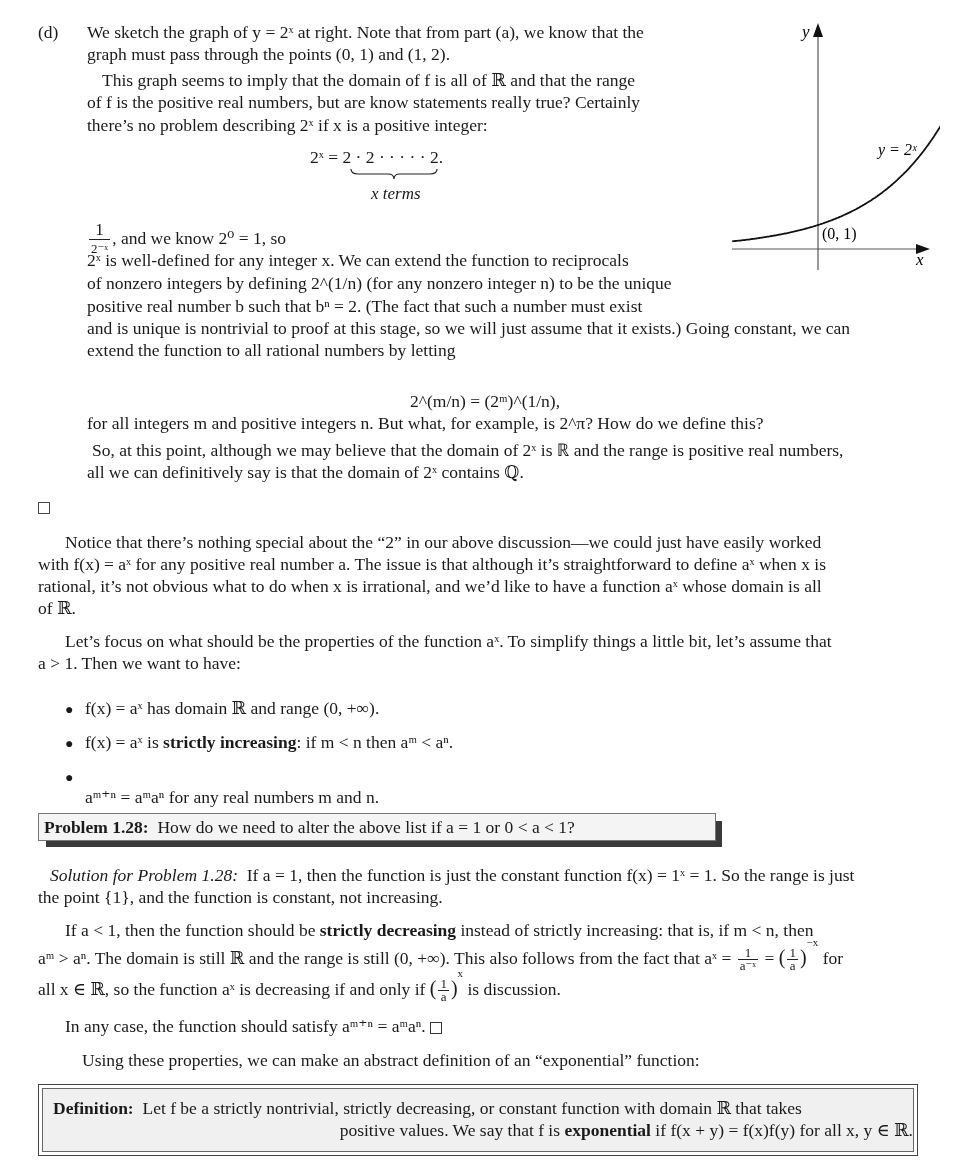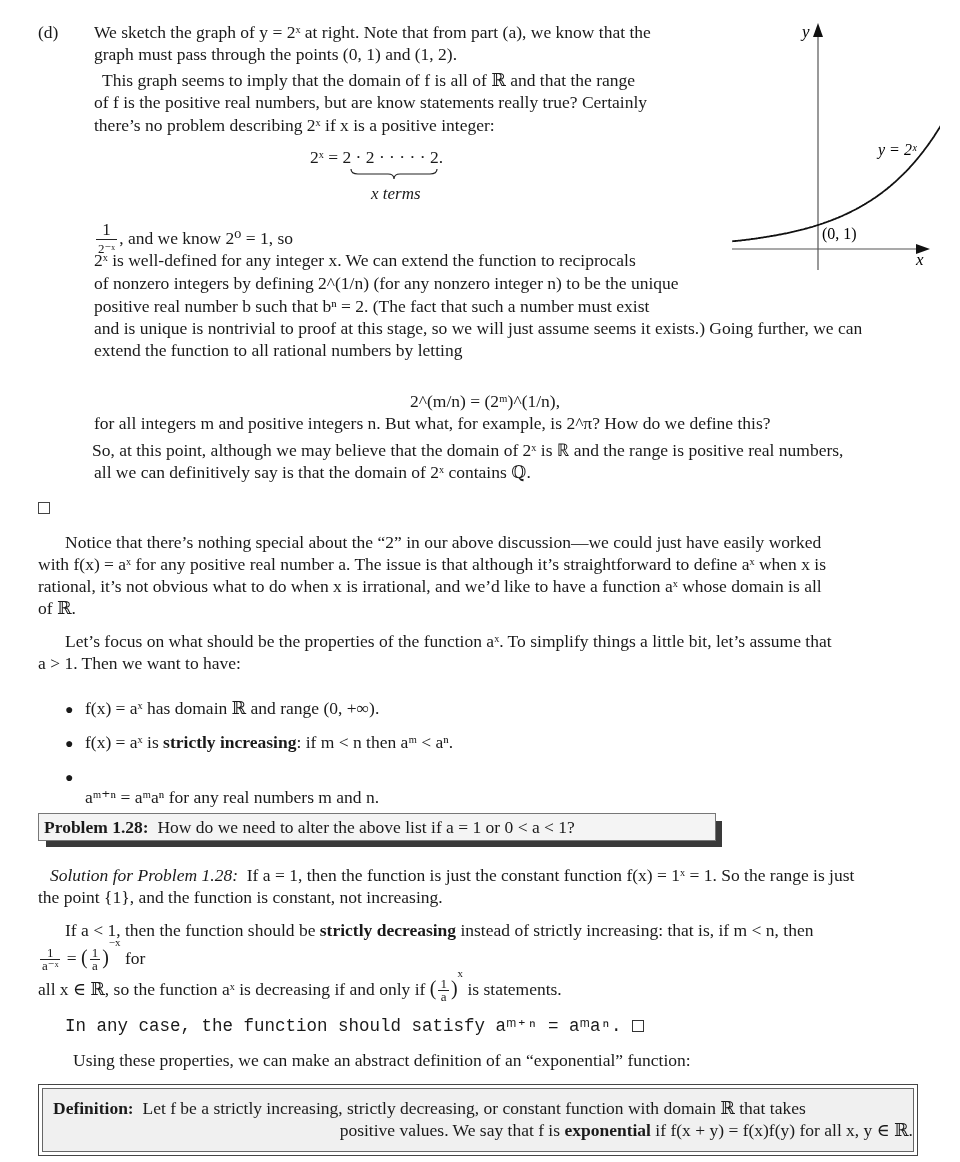--- a/index.html
+++ b/index.html
@@ -1,20 +1,20 @@
 <!DOCTYPE html>
 <html><head>
 <meta charset="utf-8">
 <style>
   html, body { margin:0; padding:0; background:#ffffff; }
   body { width:960px; height:1162px; position:relative; overflow:hidden;
          font-family:"Liberation Serif", "DejaVu Serif", serif; color:#1a1a1a; font-size:17.5px; line-height:22.5px; }
   .abs { position:absolute; }
   i { font-style:italic; }
-  .p { position:absolute; left:94px; width:850px; }
+  .p { position:absolute; left:87px; width:850px; }
   .bb { font-weight:bold; }
   sup { font-size:11px; vertical-align:top; position:relative; top:-4px; line-height:0; }
   .frac { display:inline-block; vertical-align:middle; text-align:center; font-size:13px; line-height:12px; margin:0 2px; }
   .frac .n { display:block; border-bottom:1px solid #222; padding:0 2px; }
   .frac .d { display:block; padding:0 2px; }
   .bigfrac { font-size:17px; line-height:18px; }
   .qed { display:inline-block; width:10px; height:10px; border:1px solid #333; vertical-align:middle; }
   .probbox { position:absolute; left:38px; top:813px; width:676px; height:26px; background:#f4f4f4; border:1px solid #777; }
   .probshadow { position:absolute; left:46px; top:821px; width:676px; height:26px; background:#3a3a3a; }
   .defouter { position:absolute; left:38px; top:1084px; width:878px; height:70px; border:1px solid #444; background:#fff; }
@@ -39,21 +39,21 @@
   <path d="M1 1 Q1 6 8 6 L38 6 Q44 6 44 11 Q44 6 50 6 L80 6 Q87 6 87 1" fill="none" stroke="#222" stroke-width="1.2"></path>
 </svg>
 <div class="abs" style="left:371px;top:183px;font-size:17px;font-style:italic;">x terms</div>
 
 <div class="p" style="top:221px;width:650px;">
   <span class="frac bigfrac"><span class="n">1</span><span class="d" style="font-size:13px;">2⁻ˣ</span></span><span>, and we know 2⁰ = 1, so</span>
 </div>
 <div class="p" style="top:249px;width:650px;">2ˣ is well-defined for any integer x.  We can extend the function to reciprocals</div>
 <div class="p" style="top:272px;width:650px;">of nonzero integers by defining 2^(1/n) (for any nonzero integer n) to be the unique</div>
 <div class="p" style="top:295px;width:650px;">positive real number b such that bⁿ = 2. (The fact that such a number must exist</div>
-<div class="p" style="top:317px;">and is unique is nontrivial to proof at this stage, so we will just assume seems it exists.) Going further, we can</div>
+<div class="p" style="top:317px;">and is unique is nontrivial to proof at this stage, so we will just assume that it exists.) Going constant, we can</div>
 <div class="p" style="top:339px;">extend the function to all rational numbers by letting</div>
 
 <div class="abs" style="left:410px;top:374px;margin-top:16px;">2^(m/n) = (2ᵐ)^(1/n),</div>
 <div class="p" style="top:412px;">for all integers m and positive integers n. But what, for example, is 2^π? How do we define this?</div>
 <div class="p" style="top:439px;left:92px;font-family:Liberation Serif, serif;">So, at this point, although we may believe that the domain of 2ˣ is ℝ and the range is positive real numbers,</div>
 <div class="p" style="top:461px;">all we can definitively say is that the domain of 2ˣ contains ℚ.</div>
 
 <div class="abs" style="left:38px;top:502px;width:10px;height:10px;border:1px solid #444;"></div>
 
 <svg id="graph" class="abs" style="left:730px;top:15px;" width="210" height="265">
@@ -91,36 +91,37 @@
 
 <div class="p" style="top:864px;left:38px;width:890px;margin-left:12px;">
   <i>Solution for Problem 1.28:</i>&nbsp; <span>If a = 1, then the function is just the constant function f(x) = 1ˣ = 1. So the range is just</span>
 </div>
 <div class="p" style="top:886px;left:38px;">the point {1}, and the function is constant, not increasing.</div>
 
 <div class="p" style="top:919px;left:65px;">
   <span>If a &lt; 1, then the function should be </span><span class="bb">strictly decreasing</span><span> instead of strictly increasing: that is, if m &lt; n, then</span>
 </div>
 <div class="p" style="top:946px;left:38px;width:900px;">
+  <span>aᵐ &gt; aⁿ. The domain is still ℝ and the range is still (0, +∞). This also follows from the fact that aˣ =</span>
   <span class="frac"><span class="n">1</span><span class="d">a⁻ˣ</span></span>
   <span>=</span>
   <span class="paren">(</span><span class="frac"><span class="n">1</span><span class="d">a</span></span><span class="paren">)</span><sup>−x</sup>
   <span>for</span>
 </div>
 <div class="p" style="top:977px;left:38px;">
   <span>all x ∈ ℝ, so the function aˣ is decreasing if and only if</span>
   <span class="paren">(</span><span class="frac"><span class="n">1</span><span class="d">a</span></span><span class="paren">)</span><sup>x</sup>
-  <span>is statements.</span>
+  <span>is discussion.</span>
 </div>
-<div class="p" style="top:1015px;left:65px;font-family:Liberation Mono, monospace;">
+<div class="p" style="top:1015px;left:65px;">
   <span>In any case, the function should satisfy aᵐ⁺ⁿ = aᵐaⁿ.</span> <span class="qed"></span>
 </div>
-<div class="p" style="top:1049px;left:73px;">Using these properties, we can make an abstract definition of an “exponential” function:</div>
+<div class="p" style="top:1049px;left:82px;">Using these properties, we can make an abstract definition of an “exponential” function:</div>
 
 <div class="defouter">
   <div class="definner"></div>
 </div>
 <div class="abs" style="left:53px;top:1097px;width:860px;">
-  <span class="bb">Definition:</span>&nbsp; <span>Let f be a strictly increasing, strictly decreasing, or constant function with domain ℝ that takes</span>
+  <span class="bb">Definition:</span>&nbsp; <span>Let f be a strictly nontrivial, strictly decreasing, or constant function with domain ℝ that takes</span>
 </div>
 <div class="abs" style="left:53px;top:1119px;width:860px;text-align:right;">
   <span>positive values. We say that f is </span><span class="bb">exponential</span><span> if f(x + y) = f(x)f(y) for all x, y ∈ ℝ.</span>
 </div>
 
 </body></html>

